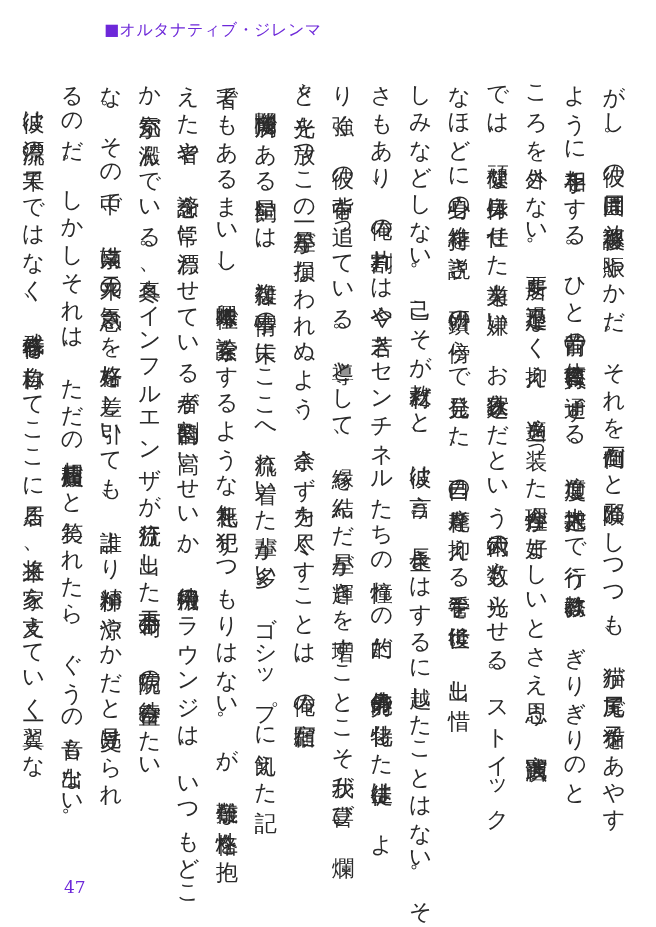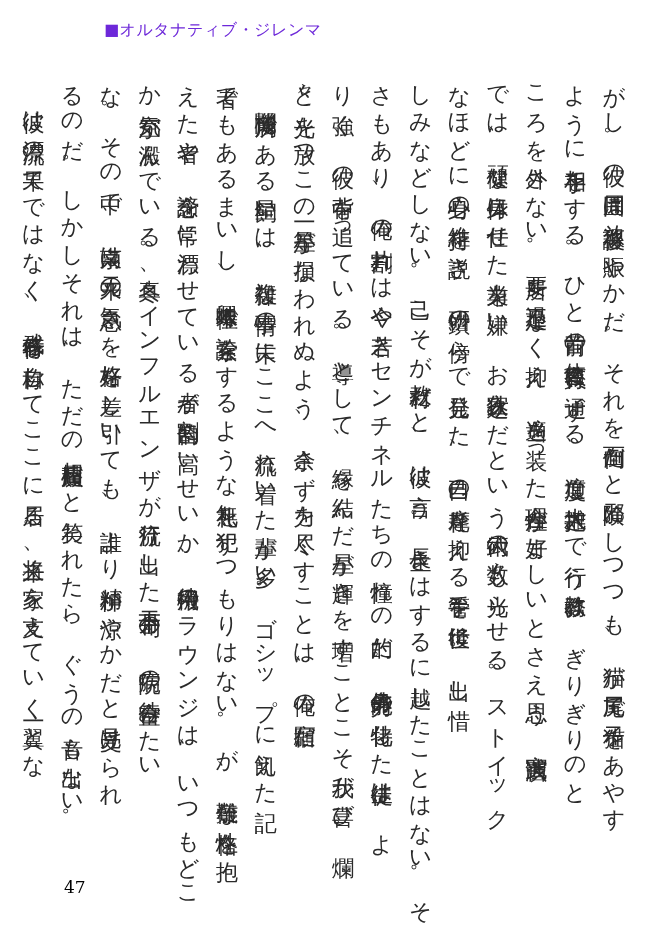--- a/index.html
+++ b/index.html
@@ -6,21 +6,21 @@
   body { width: 656px; height: 927px; position: relative; overflow: hidden;
          font-family: "DejaVu Serif", "Liberation Serif", serif; color: #222; }
   .running-head { position: absolute; left: 60px; top: 20px; font-size: 16px;
                   letter-spacing: 0.5px; color: #6d28d9; white-space: nowrap; margin-left: 44px; }
   .text-block { position: absolute; right: 22px; top: 70px; height: 800px;
                 display: flex; flex-direction: row-reverse; gap: 0; }
   .col { writing-mode: vertical-rl; font-size: 22.3px; line-height: 1; width: 38.7px;
          height: 800px; letter-spacing: 1.7px; white-space: nowrap; padding: 0;
          box-sizing: border-box; display: flex; align-items: center; color: #2a2a2a; }
   .col span.t { display: inline-block; }
-  .page-number { position: absolute; left: 64px; top: 877px; font-size: 17px; color: #000000; }
+  .page-number { position: absolute; left: 64px; top: 877px; font-size: 17px; color: #6d28d9; }
 </style>
 </head>
 <body>
 
 <div class="running-head">■オルタナティブ・ジレンマ</div>
 
 <div class="text-block">
   <div class="col">
       <span class="t">がし。彼の周囲は放課後も賑やかだ。それを面倒だと邪険にしつつも、猫が尻尾で子猫をあやす</span>
     </div>

